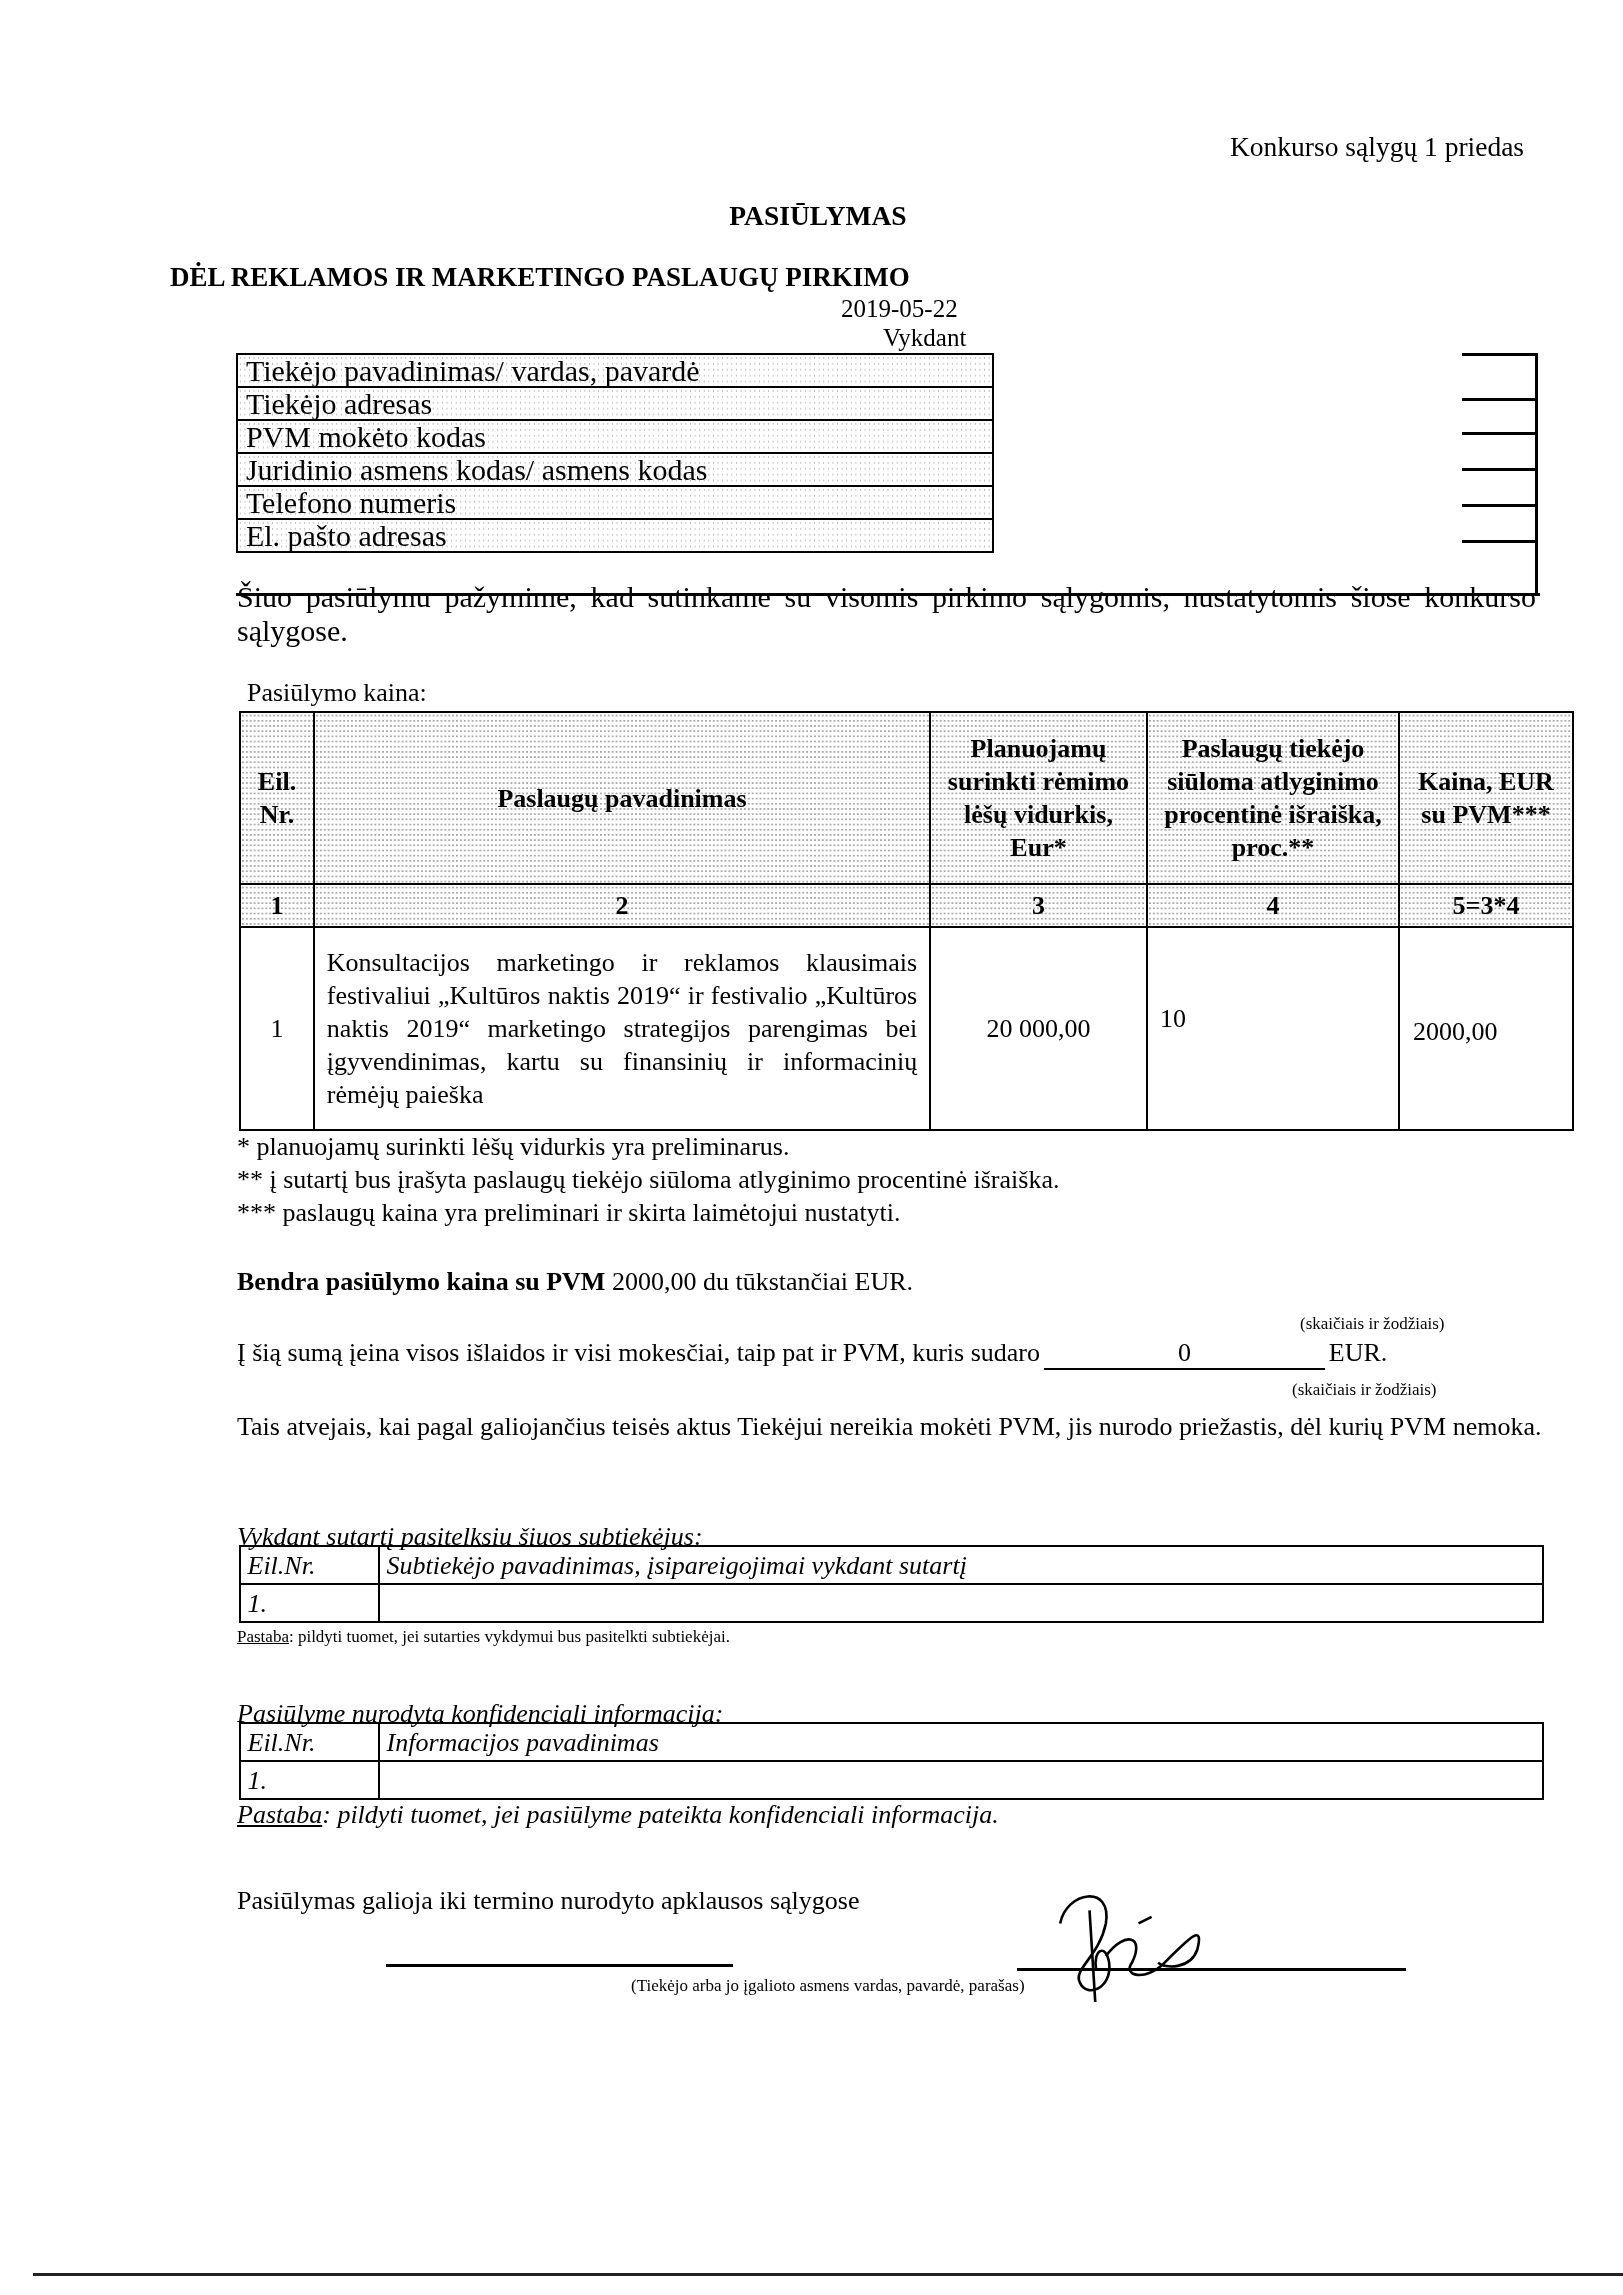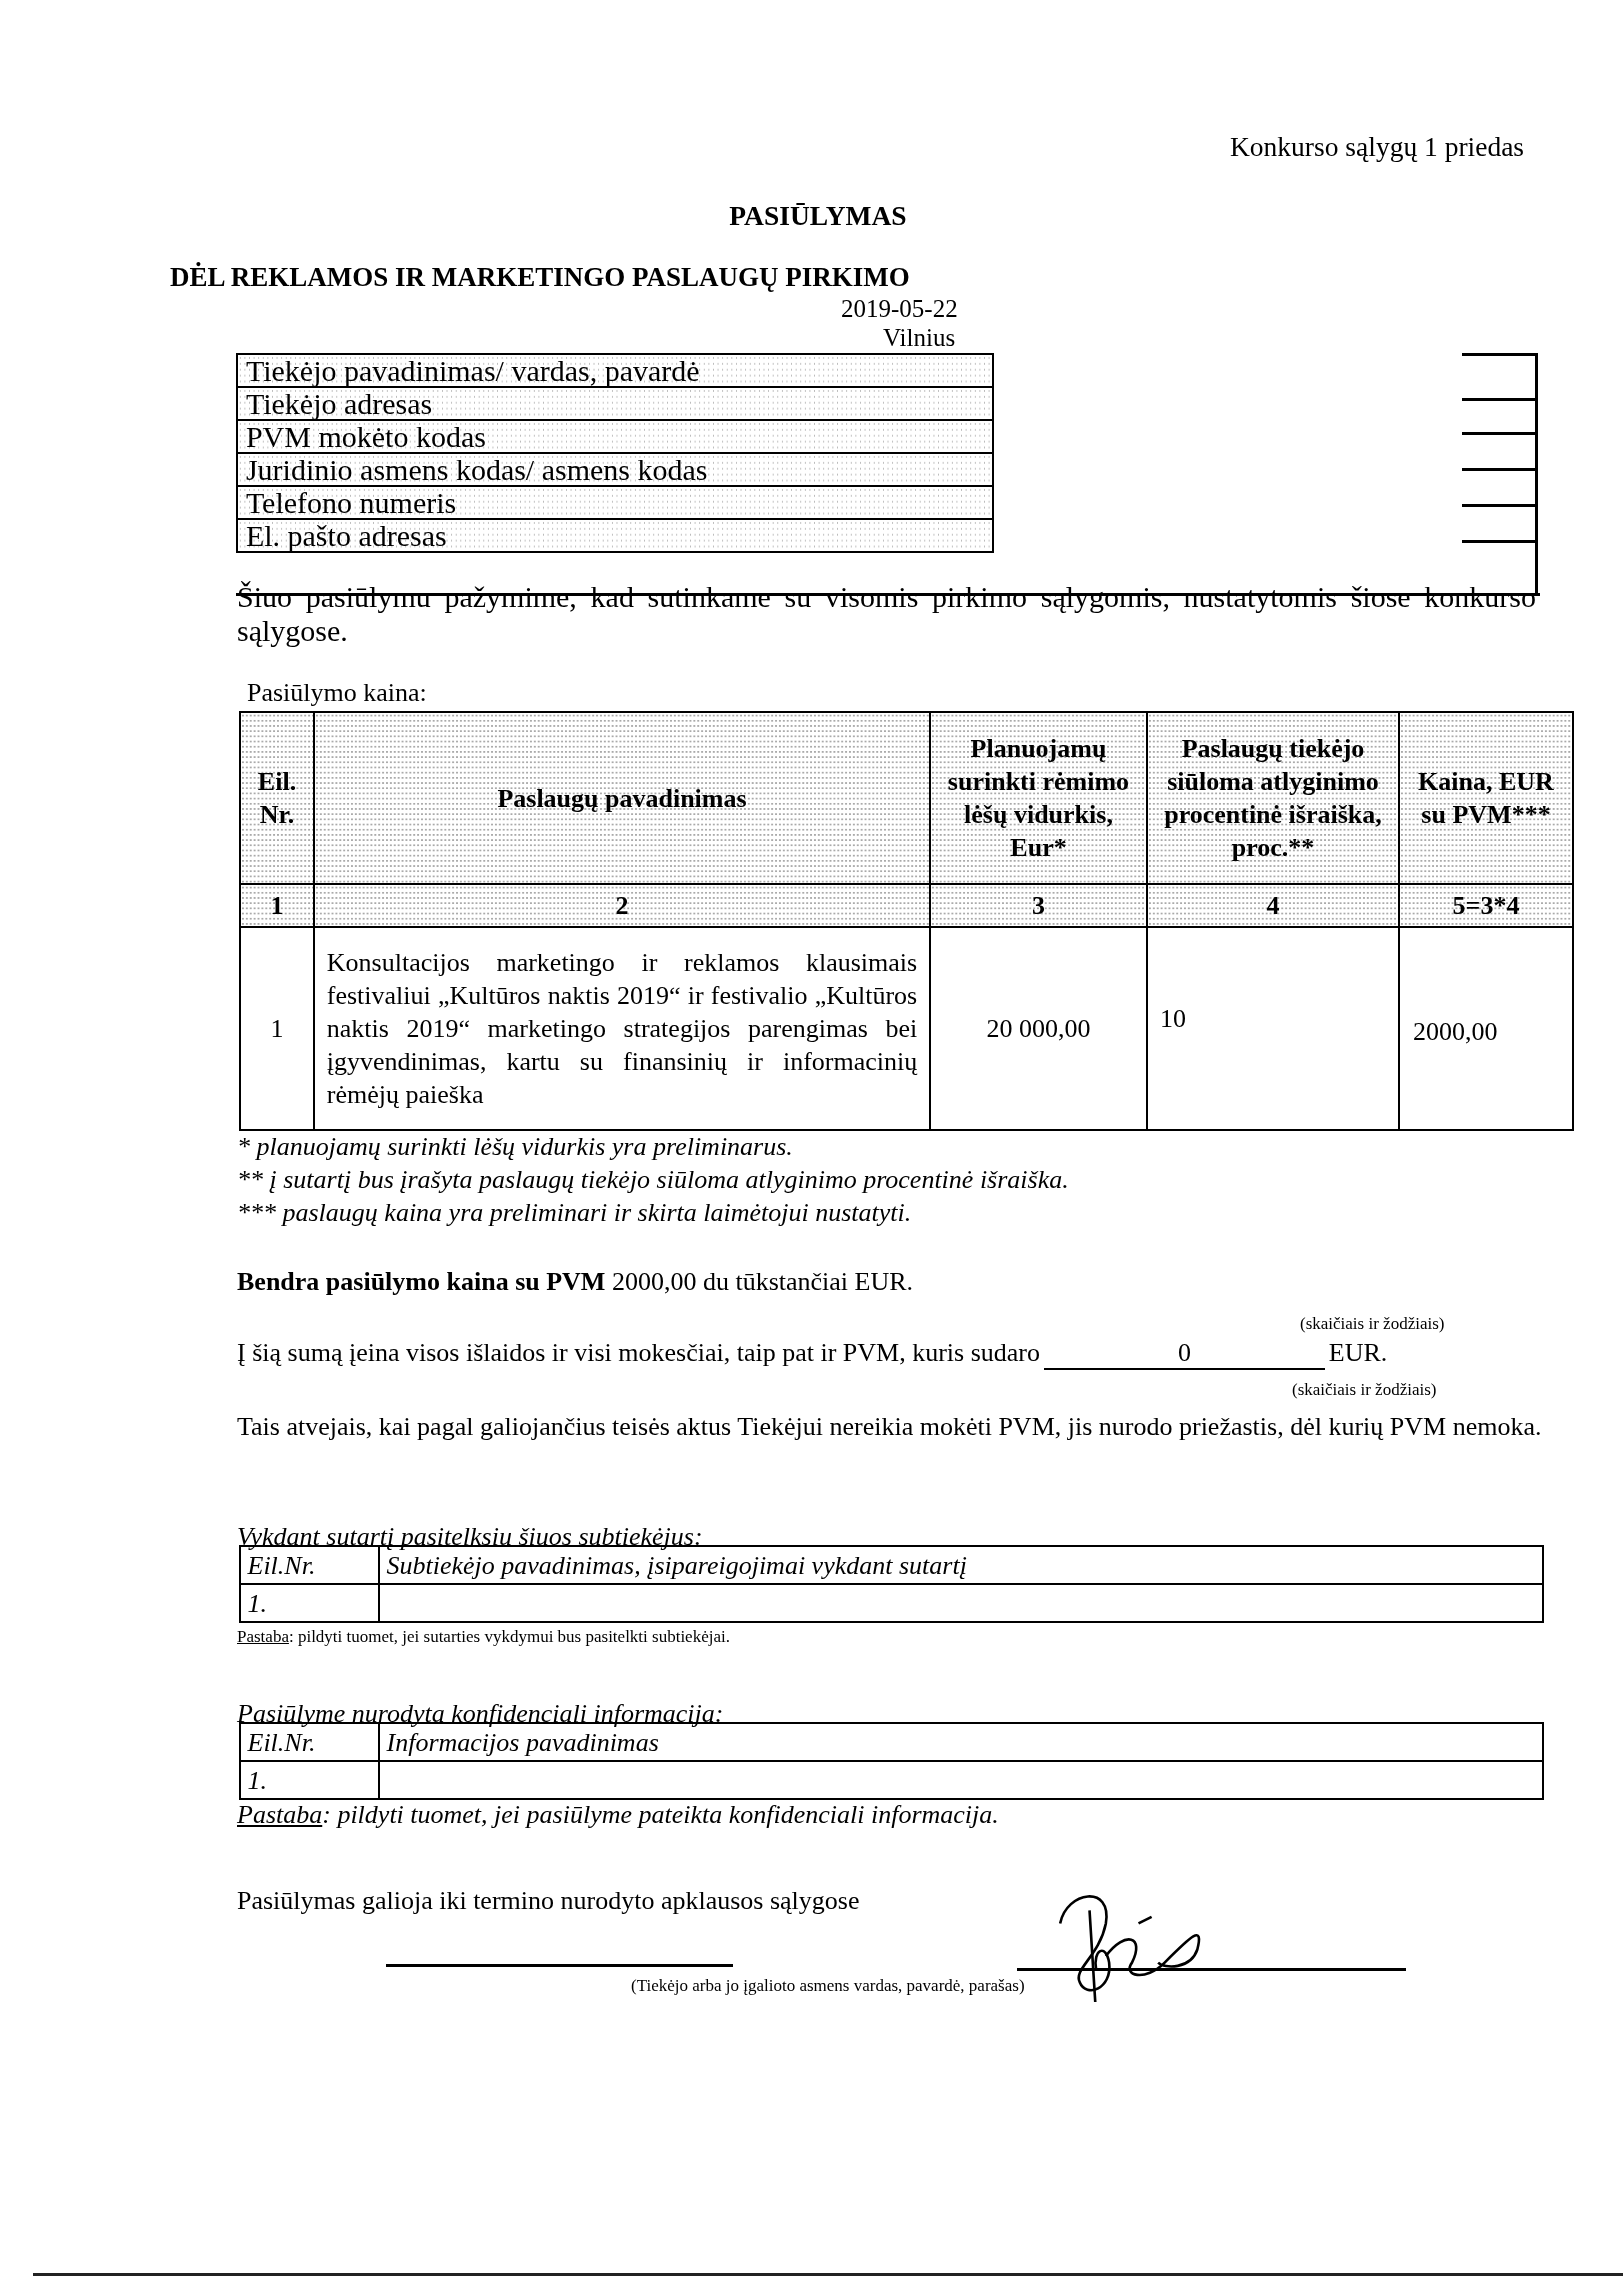--- a/index.html
+++ b/index.html
@@ -28,21 +28,21 @@
 
   
   #price-table { left: 239px; top: 711px; border-collapse: collapse; table-layout: fixed; }
   #price-table th, #price-table td { border: 2px solid #000; font-size: 26px; line-height: 33px; padding: 0 5.2px; }
   #price-table thead th { font-weight: bold; text-align: center; vertical-align: middle;
       background-image: radial-gradient(#aaa 0.7px, transparent 0.9px); background-size: 3.9px 5.2px; }
   #price-table tbody td { vertical-align: middle; }
   .desc { text-align: justify; text-align-last: left; padding: 2.6px 11.8px !important; }
 
   #notes { left: 237px; top: 1130px; font-size: 26px; line-height: 33px; }
-  #notes div { white-space: nowrap; font-style: italic; }
+  #notes div { white-space: nowrap; }
 
   #total { left: 237px; top: 1266px; font-size: 26px; }
   #total b { font-weight: bold; }
   #hint1 { left: 1300px; top: 1308px; font-size: 17px; }
   #vat-line { left: 237px; top: 1338px; font-size: 26px; white-space: nowrap; }
   #vat-blank { display: inline-block; width: 281px; border-bottom: 2.6px solid #000; text-align: center; margin: 0 3.9px; }
   #hint2 { left: 1292px; top: 1374px; font-size: 17px; }
   #novat { left: 237px; top: 1410px; width: 1308px; font-size: 26px; line-height: 34px; white-space: normal; }
 
   .italic { font-style: italic; }
@@ -64,21 +64,21 @@
   #signature { left: 1034px; top: 1884px; }
   #page-bottom-line { left: 33px; top: 2273px; width: 1590px; height: 3.3px; background: #222; }
 </style>
 </head>
 <body>
 
 <div class="abs t" id="annex">Konkurso sąlygų 1 priedas</div>
 <div class="abs t" id="title">PASIŪLYMAS</div>
 <div class="abs t" id="subtitle">DĖL REKLAMOS IR MARKETINGO PASLAUGŲ PIRKIMO</div>
 <div class="abs t" id="date">2019-05-22</div>
-<div class="abs t" id="city">Vilnius</div>
+<div class="abs t" id="city">Vykdant</div>
 
 <table class="abs" id="supplier">
   <tbody>
       <tr>
         <td>Tiekėjo pavadinimas/ vardas, pavardė</td>
       </tr>
   <tr>
         <td>Tiekėjo adresas</td>
       </tr>
   <tr>

